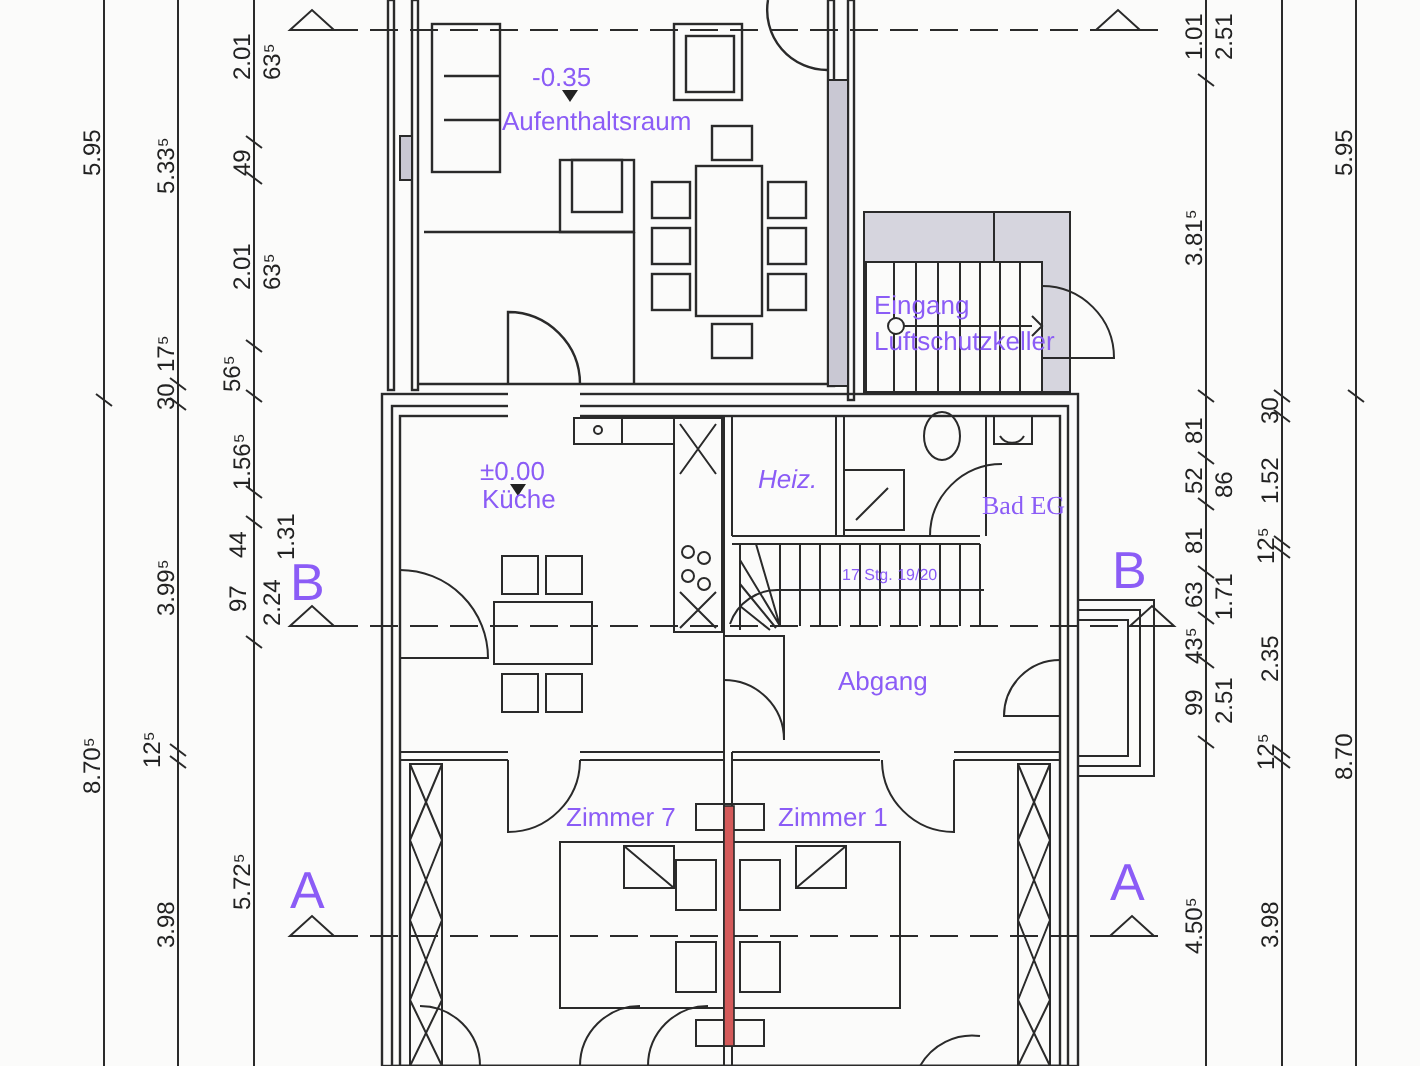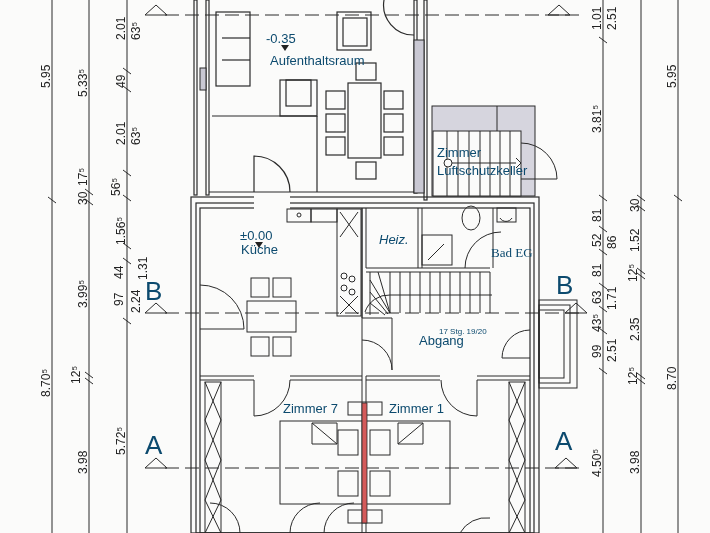--- a/index.html
+++ b/index.html
@@ -1,18 +1,18 @@
 <!DOCTYPE html>
 <html><head>
 <meta charset="utf-8">
 <style>
   html,body{margin:0;padding:0;background:#fbfbfa;}
   #plan{position:relative;width:710px;height:533px;overflow:hidden;background:#fbfbfa;font-family:"Liberation Sans",sans-serif;color:#222;}
   svg{position:absolute;left:0;top:0;}
-  .lbl{position:absolute;font-family:"Liberation Sans",sans-serif;color:#0c4a6e;white-space:nowrap;line-height:1;}
+  .lbl{position:absolute;font-family:"Liberation Sans",sans-serif;color:#8b5cf6;white-space:nowrap;line-height:1;}
   .room{font-size:13px;}
   .lvl{font-size:13px;}
   .sec{font-size:26px;}
   .small{font-size:8px;}
   .dim{position:absolute;font-family:"Liberation Sans",sans-serif;font-size:12px;color:#222;white-space:nowrap;transform-origin:0 0;transform:rotate(-90deg);line-height:1;}
 </style>
 </head>
 <body>
 
 <div id="plan">
@@ -205,30 +205,30 @@
     <path d="M460 533a30 30 0 0 1 30-15"></path>
   </g>
 
   <rect x="362" y="403" width="5" height="120" fill="#d45a5a" stroke="#2a2a2a" stroke-width="0.8"></rect>
 
   <path d="M281 45l4 6 4-6z" fill="#222"></path>
   <path d="M255 242l4 6 4-6z" fill="#222"></path>
 </svg>
 
 <span class="lbl lvl" style="left:266px;top:32px;">-0.35</span>
-<span class="lbl room" style="left:251px;top:54px;padding-left:19px;">Aufenthaltsraum</span>
+<span class="lbl room" style="left:251px;top:54px;">Aufenthaltsraum</span>
 <span class="lbl lvl" style="left:240px;top:229px;">±0.00</span>
 <span class="lbl room" style="left:241px;top:243px;">Küche</span>
 <span class="lbl room" style="left:379px;top:233px;font-style:italic;">Heiz.</span>
 <span class="lbl room" style="left:491px;top:246px;font-family:Liberation Serif, serif;">Bad EG</span>
-<span class="lbl small" style="left:439px;top:284px;margin-top:44px;">17 Stg. 19/20</span>
+<span class="lbl small" style="left:421px;top:284px;">17 Stg. 19/20</span>
 <span class="lbl room" style="left:419px;top:334px;">Abgang</span>
 <span class="lbl room" style="left:283px;top:402px;">Zimmer 7</span>
 <span class="lbl room" style="left:389px;top:402px;text-align:right;">Zimmer 1</span>
-<span class="lbl room" style="left:437px;top:146px;">Zimmer</span>
+<span class="lbl room" style="left:437px;top:146px;">Eingang</span>
 <span class="lbl room" style="left:437px;top:164px;">Luftschutzkeller</span>
 
 <span class="lbl sec" style="left:145px;top:278px;">B</span>
 <span class="lbl sec" style="left:556px;top:272px;">B</span>
 <span class="lbl sec" style="left:145px;top:432px;">A</span>
 <span class="lbl sec" style="left:555px;top:428px;">A</span>
 
 <span class="dim" style="left:40px;top:88px;">5.95</span>
 <span class="dim" style="left:40px;top:397px;">8.70⁵</span>
 <span class="dim" style="left:77px;top:97px;">5.33⁵</span>

